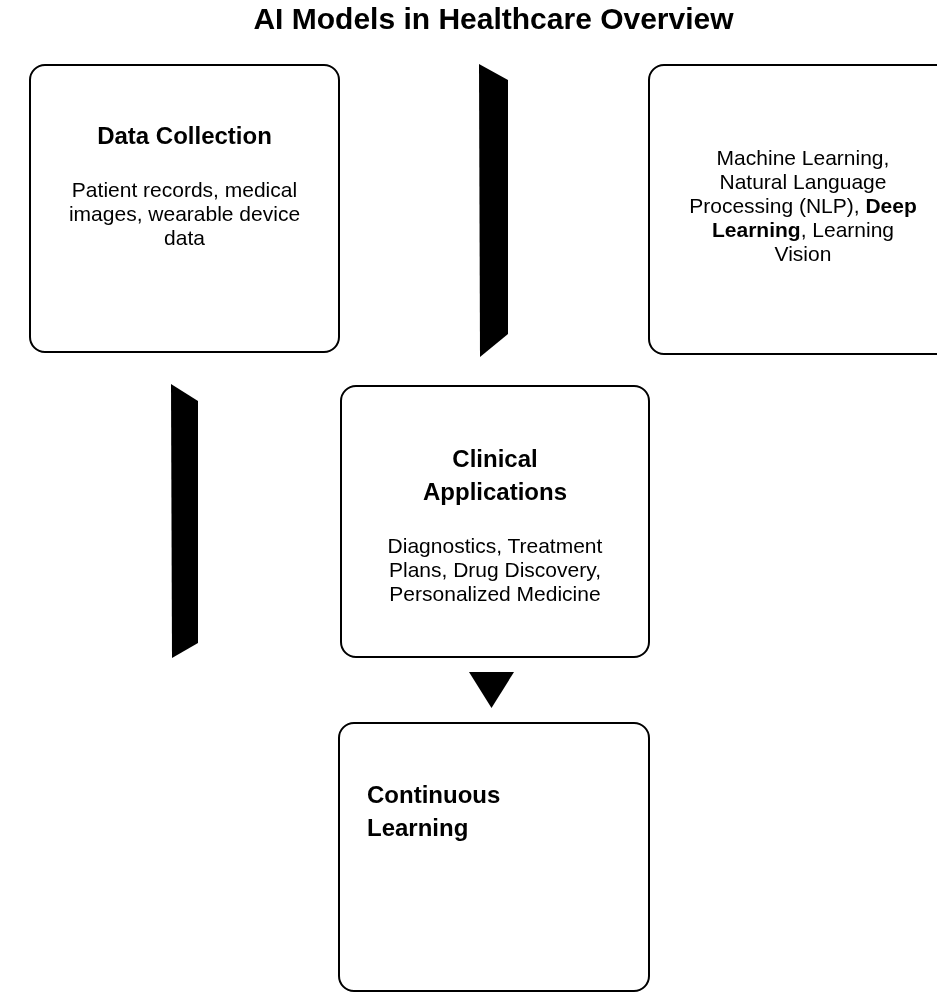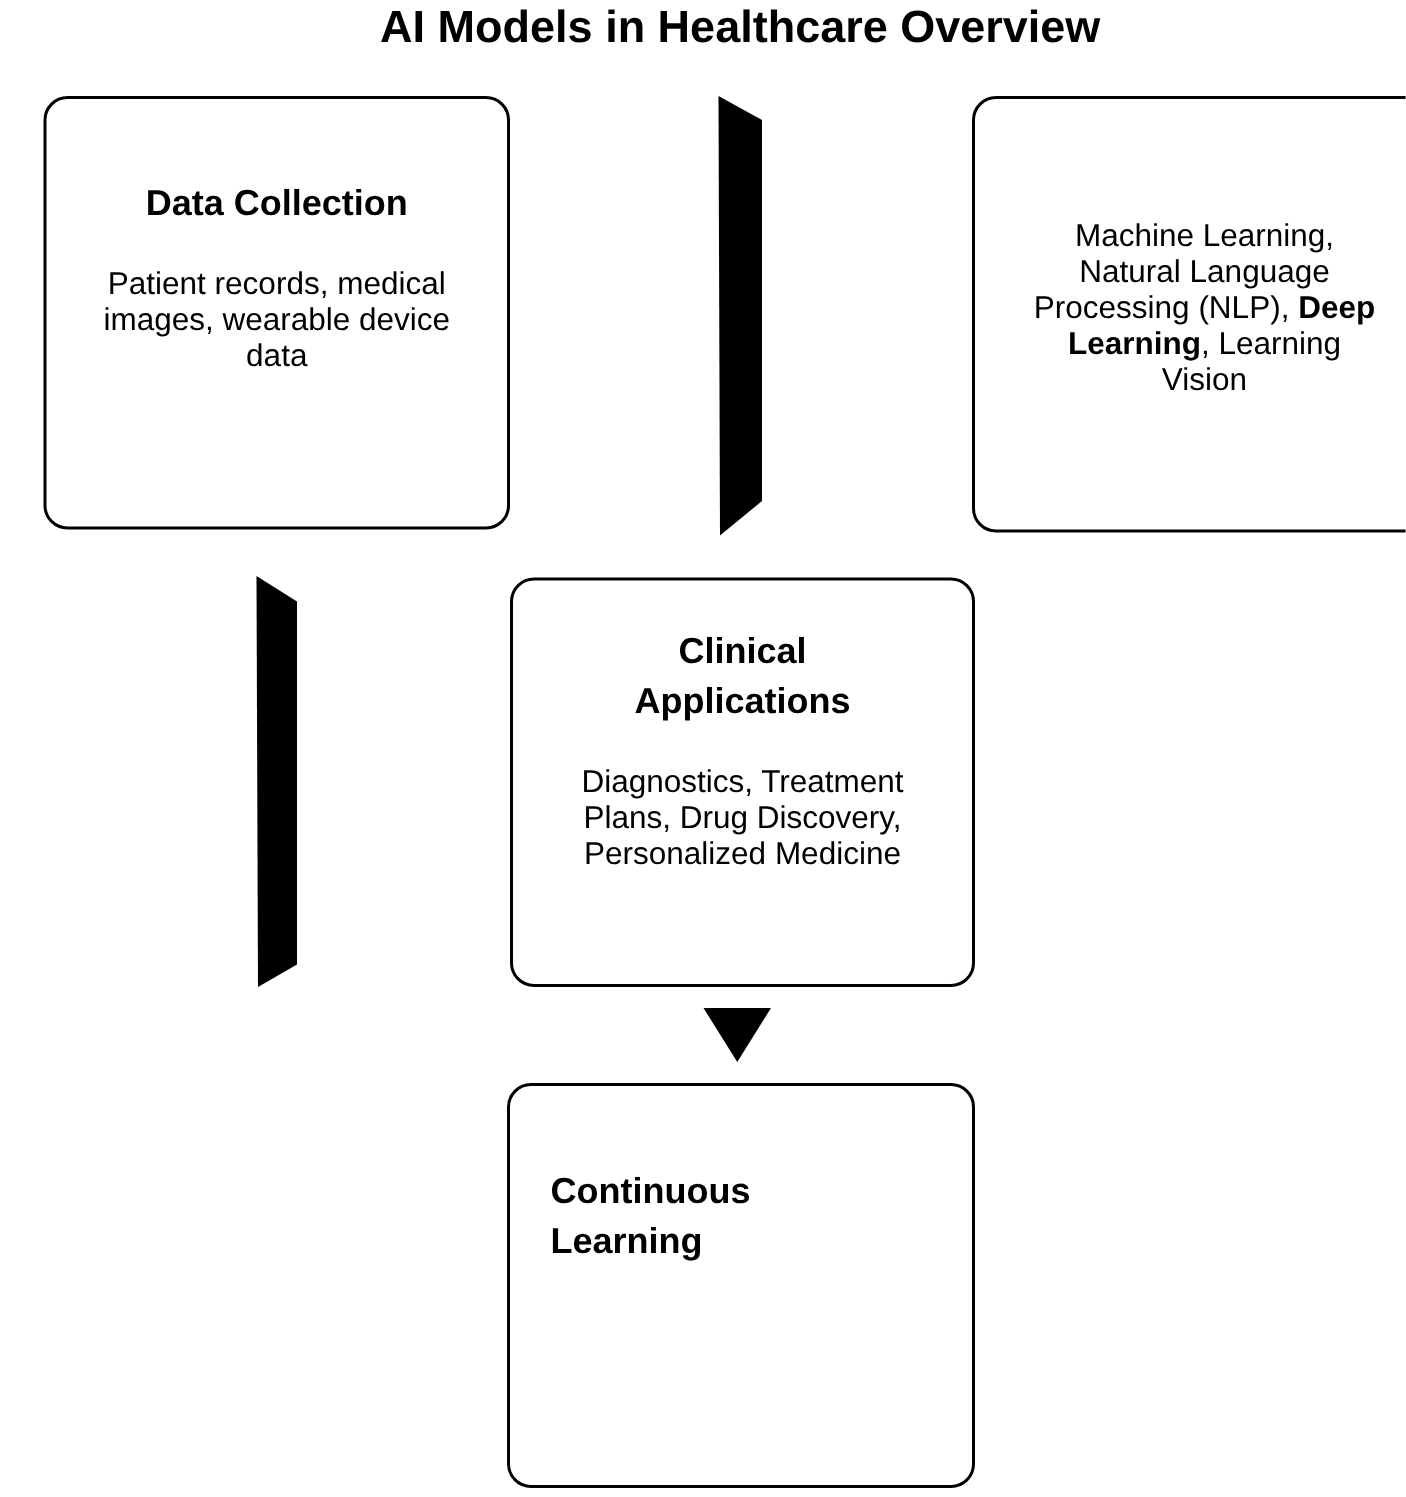--- a/index.html
+++ b/index.html
@@ -67,21 +67,21 @@
   .node-ai {
     left: 623px; top: 64px; width: 310px; height: 291px;
     padding-top: 54px;
     text-align: center;
   }
   .node-ai .body { max-width: 240px; margin-left: auto; margin-right: auto; }
   .node-ai .body b { font-weight: bold; }
   
   .node-ca {
     left: 315px; top: 385px; width: 310px; height: 273px;
-    padding-top: 31px;
+    padding-top: 55px;
     text-align: center;
   }
   .node-ca .heading { max-width: 220px; margin-left: auto; margin-right: auto; }
   .node-ca .body { max-width: 245px; margin-left: auto; margin-right: auto; }
   
   .node-cl {
     left: 313px; top: 722px; width: 312px; height: 270px;
     padding: 54px 20px 0 27px;
     text-align: left;
   }

